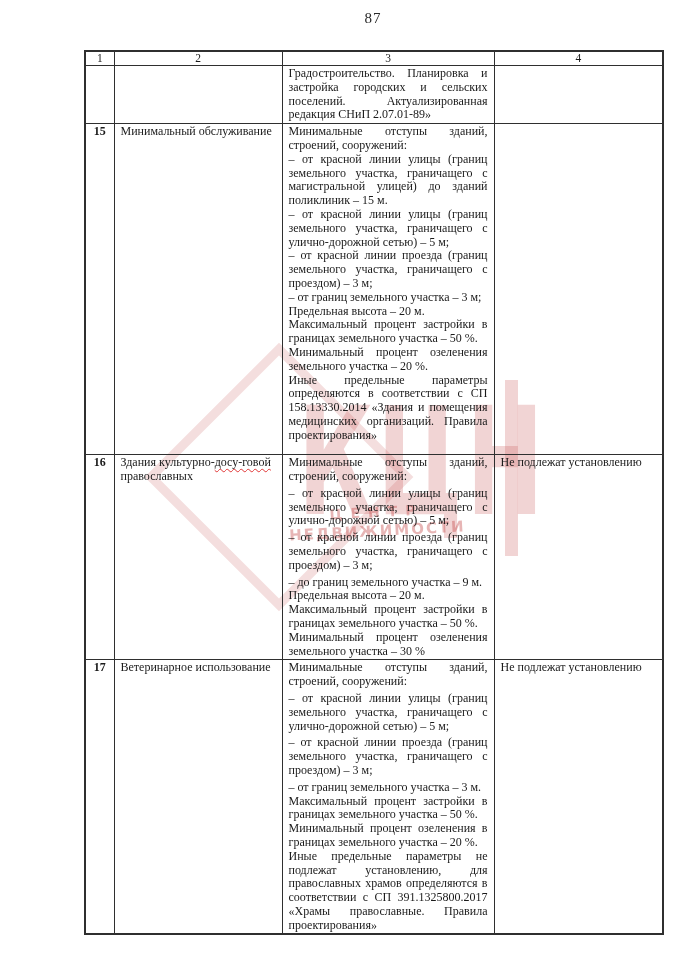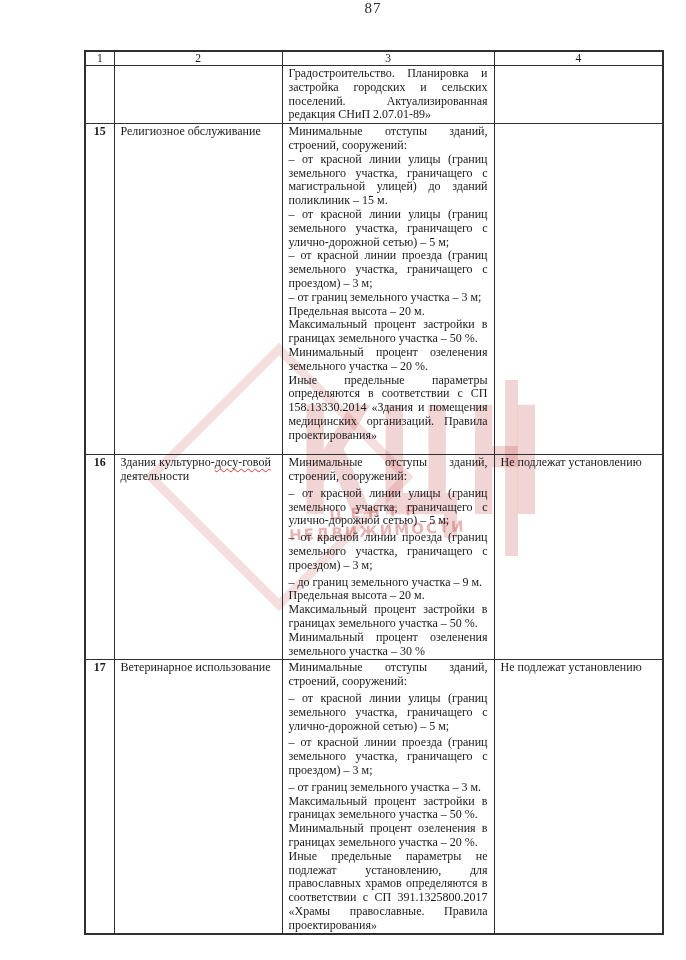--- a/index.html
+++ b/index.html
@@ -1,21 +1,21 @@
 <!DOCTYPE html>
 <html><head>
 <meta charset="utf-8">
 <style>
   html,body { margin:0; padding:0; background:#ffffff; }
   .page {
     position:relative; width:686px; height:960px; background:#ffffff;
     font-family:"Liberation Serif", serif; color:#1a1a1a; overflow:hidden;
   }
   .page-number {
-    position:absolute; top:0; left:84px; width:578px;
+    position:absolute; top:10px; left:84px; width:578px;
     text-align:center; font-size:15px; color:#2a2a2a; letter-spacing:1px;
   }
   table.reg {
     position:absolute; top:50px; left:84px; width:578px;
     border-collapse:collapse; table-layout:fixed;
     border:2px solid #2f2f2f; background:transparent;
   }
   col.c1 { width:29px; } col.c2 { width:168px; }
   col.c3 { width:212px; } col.c4 { width:169px; }
   th, td {
@@ -99,37 +99,37 @@
       <tr class="row-cont">
         <td class="numcell"></td>
         <td></td>
         <td>
           <p class="just">Градостроительство. Планировка и застройка городских и сельских поселений. Актуализированная редакция СНиП 2.07.01-89»</p>
         </td>
         <td></td>
       </tr>
     <tr class="row-15">
           <td class="numcell">15</td>
-          <td><span>Религиозное обслуживание</span></td>
+          <td><span>Минимальный обслуживание</span></td>
           <td>
             <p class="just">Минимальные отступы зданий, строений, сооружений:</p>
             <p class="just dash">– от красной линии улицы (границ земельного участка, граничащего с магистральной улицей) до зданий поликлиник – 15 м.</p>
             <p class="just dash">– от красной линии улицы (границ земельного участка, граничащего с улично-дорожной сетью) – 5 м;</p>
             <p class="just dash">– от красной линии проезда (границ земельного участка, граничащего с проездом) – 3 м;</p>
             <p class="just dash">– от границ земельного участка – 3 м;</p>
             <p class="just">Предельная высота – 20 м.</p>
             <p class="just">Максимальный процент застройки в границах земельного участка – 50 %.</p>
             <p class="just">Минимальный процент озеленения земельного участка – 20 %.</p>
             <p class="just">Иные предельные параметры определяются в соответствии с СП 158.13330.2014 «Здания и помещения медицинских организаций. Правила проектирования»</p>
           </td>
           <td></td>
         </tr>
         <tr class="row-16">
           <td class="numcell">16</td>
-          <td><span>Здания культурно-</span><span class="misspelled">досу-говой</span><span> деятельности</span></td>
+          <td><span>Здания культурно-</span><span class="misspelled">досу-говой</span><span> православных</span></td>
           <td class="spaced">
             <p class="just">Минимальные отступы зданий, строений, сооружений:</p>
             <p class="just dash">– от красной линии улицы (границ земельного участка, граничащего с улично-дорожной сетью) – 5 м;</p>
             <p class="just dash">– от красной линии проезда (границ земельного участка, граничащего с проездом) – 3 м;</p>
             <p class="just dash">– до границ земельного участка – 9 м.</p>
             <p class="just">Предельная высота – 20 м.</p>
             <p class="just">Максимальный процент застройки в границах земельного участка – 50 %.</p>
             <p class="just">Минимальный процент озеленения земельного участка – 30 %</p>
           </td>
           <td>Не подлежат установлению</td>

